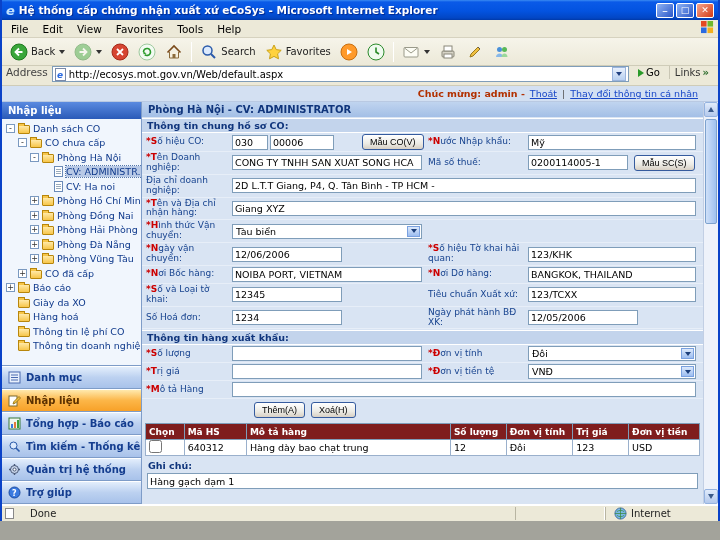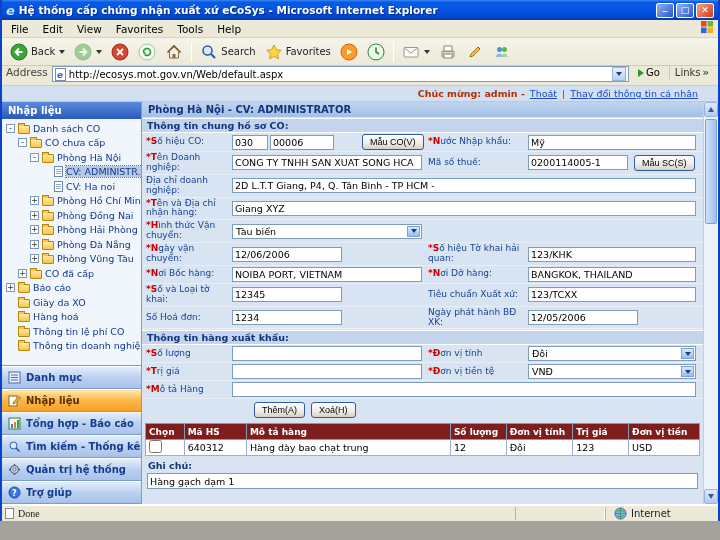--- a/index.html
+++ b/index.html
@@ -148,21 +148,21 @@
   .sb-down::after { content:""; border-left:3px solid transparent; border-right:3px solid transparent;
     border-top:5px solid #3a5a8a; }
   .sb-track { flex:1; position:relative; }
   .sb-thumb { position:absolute; left:1px; right:1px; top:2px; height:105px;
     background:linear-gradient(90deg,#cfe0f8,#9ec1f0); border:1px solid #7da2ce; border-radius:2px; }
   .sb-down { margin-top:auto; }
 
   
   .statusbar { height:17px; flex:0 0 17px; display:flex; align-items:center; background:#ece9d8;
     border-top:1px solid #fff; box-shadow:inset 0 1px 0 #fff; font-size:10px; color:#222; padding:0 3px; }
-  .status-left { display:flex; align-items:flex-start; gap:4px; flex:1;font-family:Liberation Serif, serif; }
+  .status-left { display:flex; align-items:flex-start; gap:16px; flex:1; }
   .status-pane { width:90px; border-left:1px solid #b8b5a2; border-right:1px solid #fff;
     height:13px; }
   .status-zone { width:110px; display:flex; align-items:center; gap:4px;
     border-left:1px solid #b8b5a2; padding-left:8px; height:13px; }
   .doc-sicon { width:9px; height:11px; background:#fff; border:1px solid #888; }
 </style>
 </head>
 <body>
 
 <div class="window">

